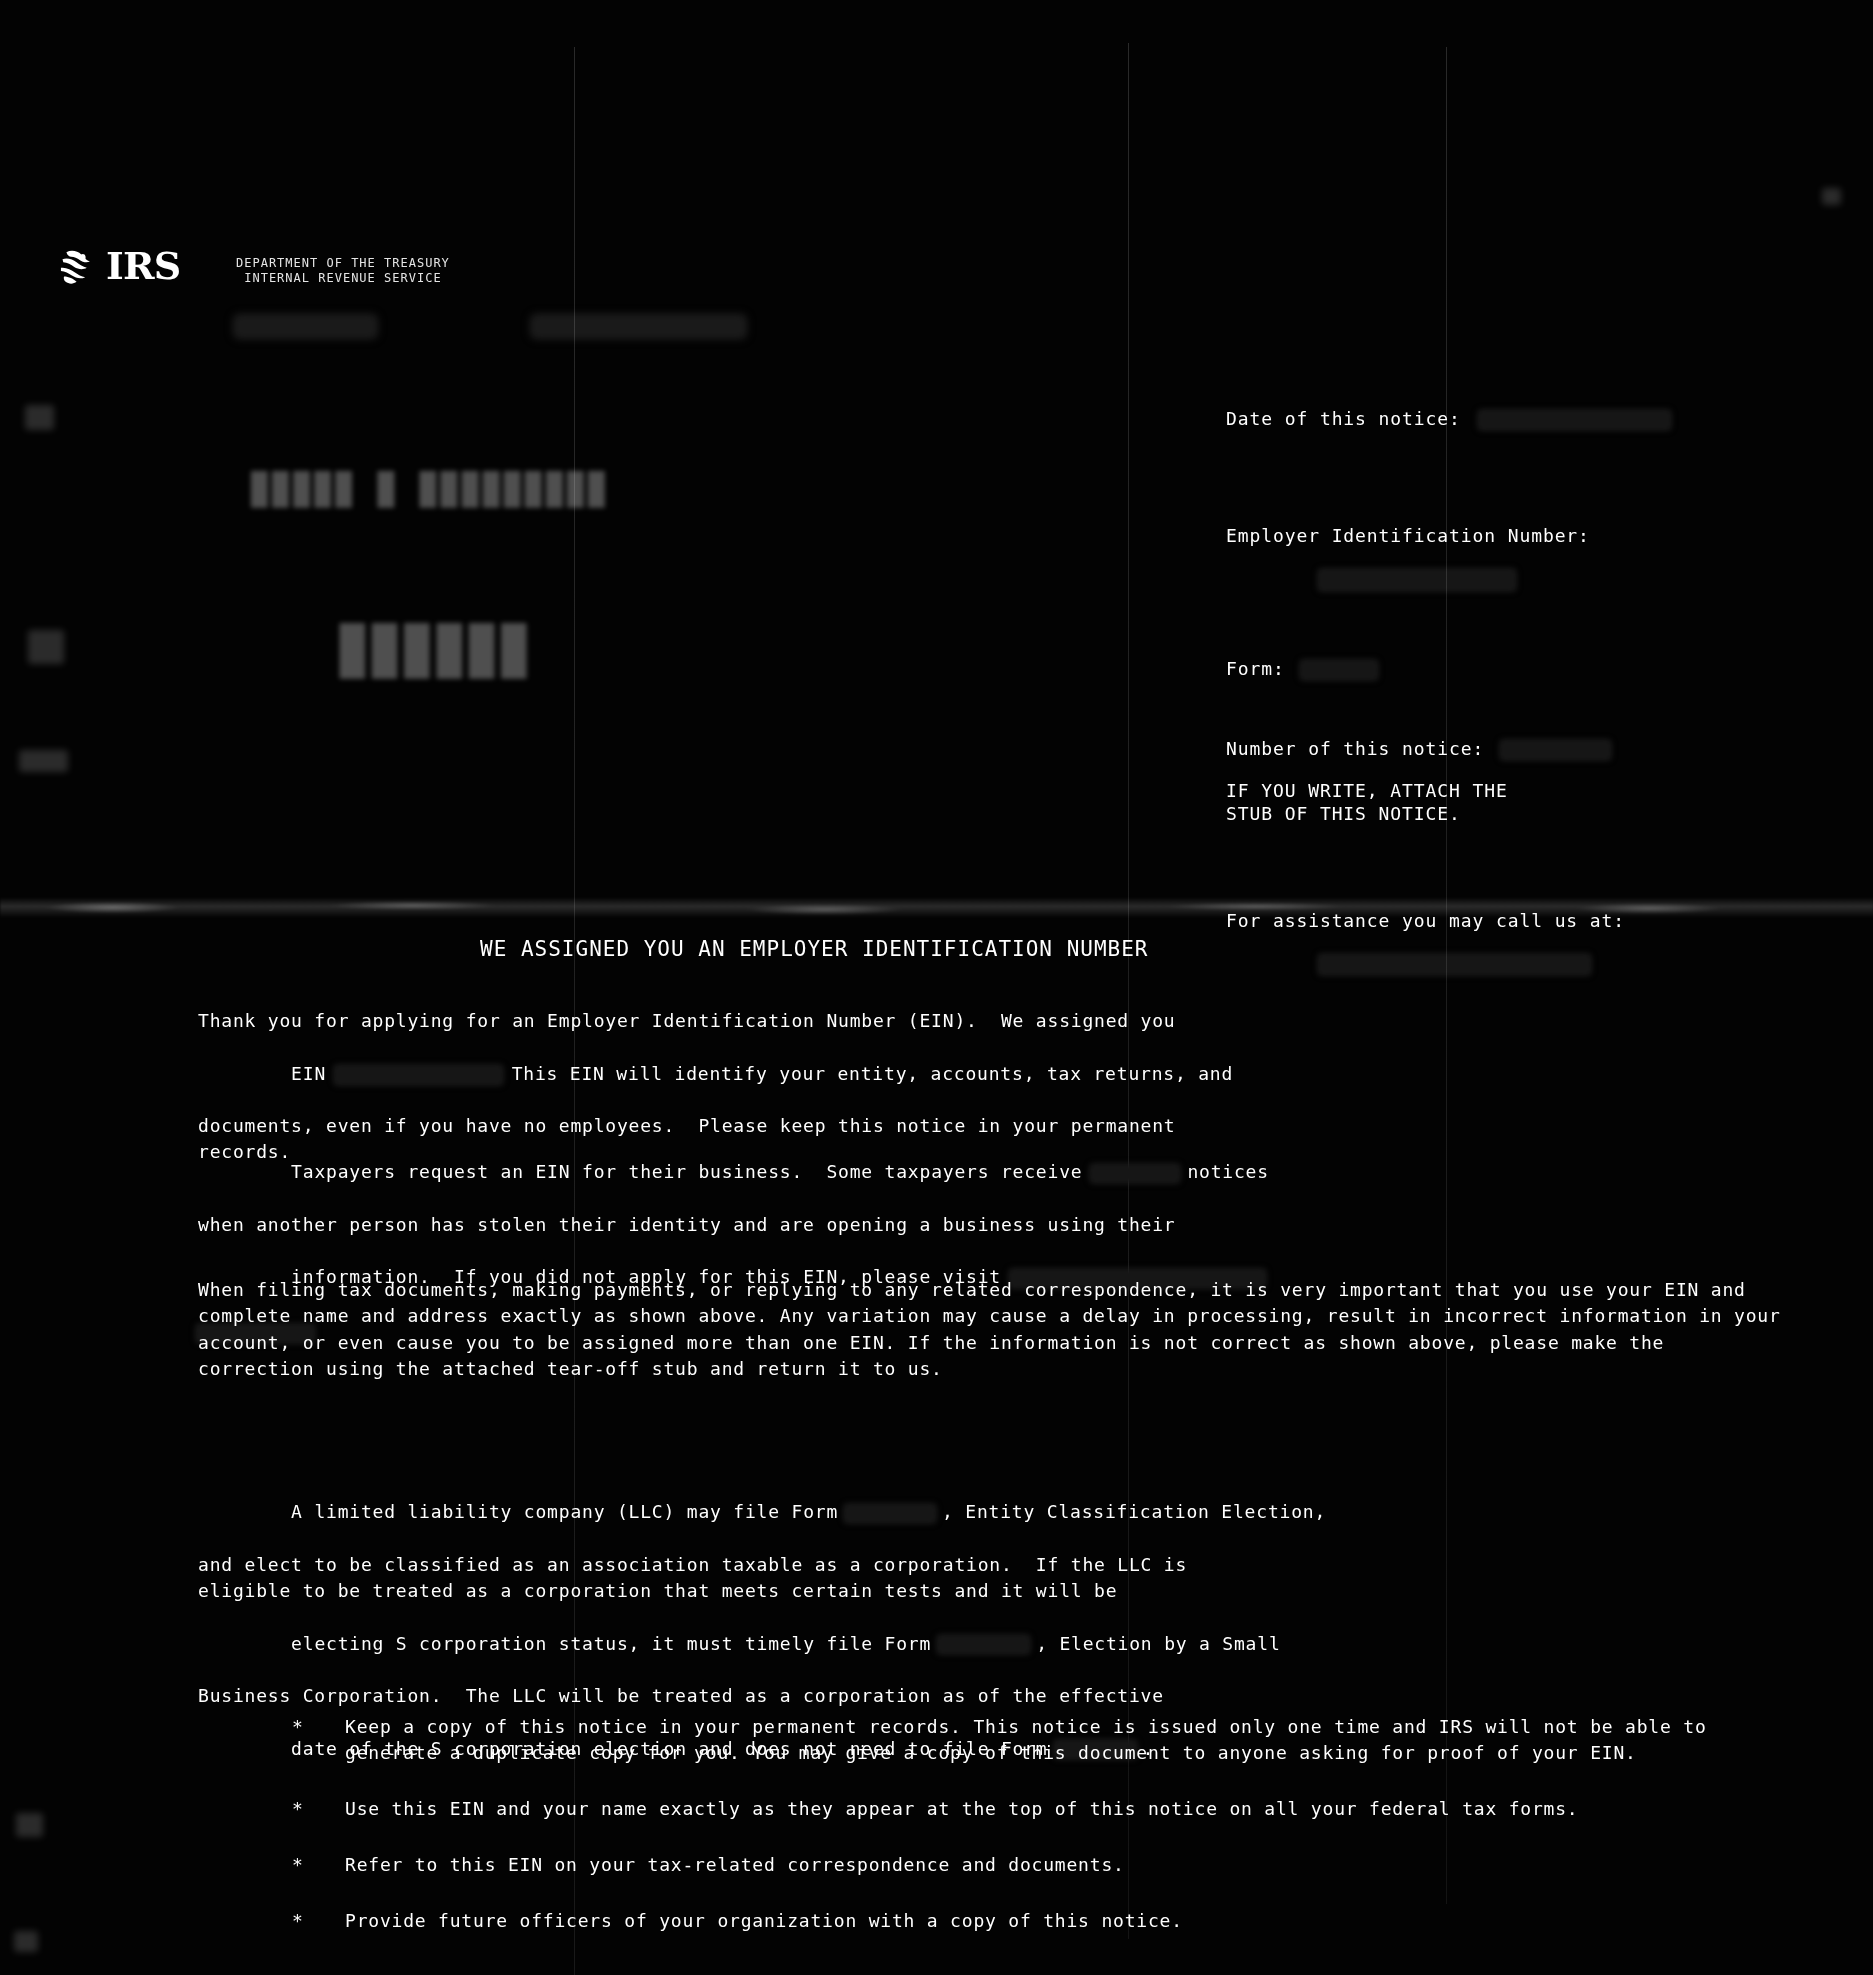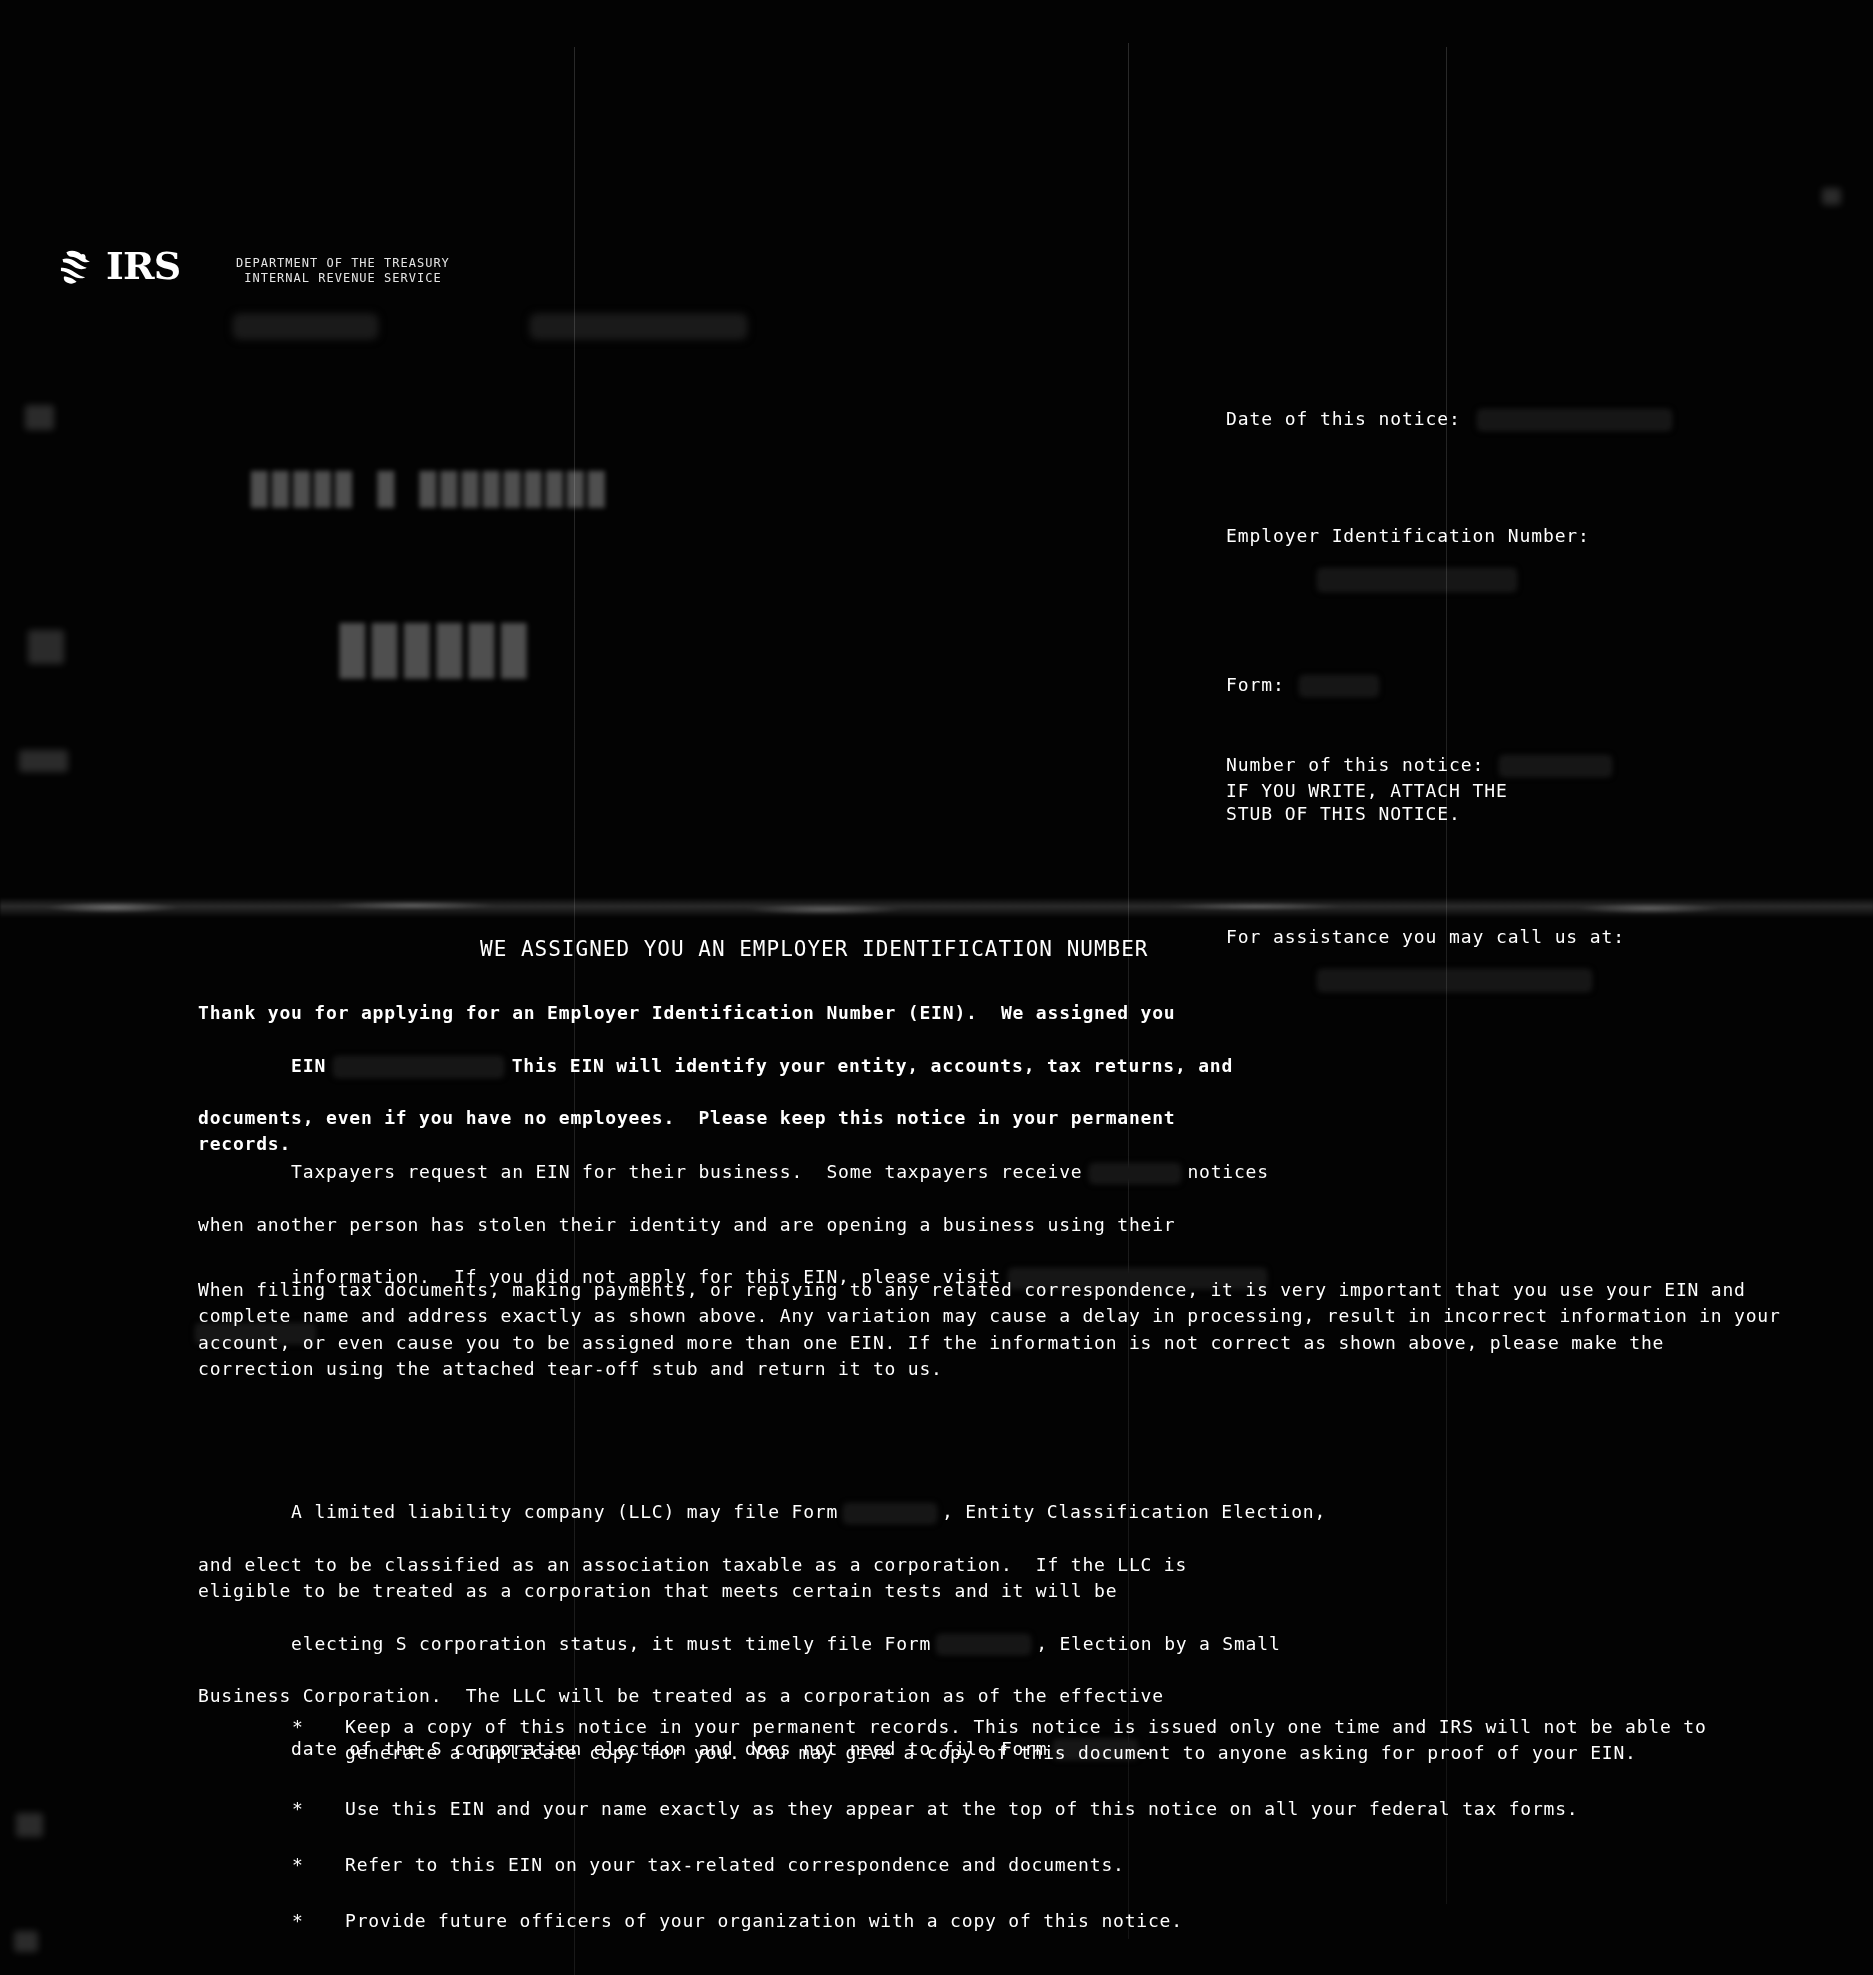--- a/index.html
+++ b/index.html
@@ -221,21 +221,21 @@
 
     <div class="notice-meta">
       <div class="meta-row">
         <span class="meta-label">Date of this notice:</span>
         <span class="redact" style="width:189px; height:16px; margin-left:19px;"></span>
       </div>
       <div class="meta-row" style="display:block; margin-bottom:12px;">
         <div>Employer Identification Number:</div>
         <span class="redact" style="width:194px; height:17.4px; margin-top:8.7px;"></span>
       </div>
-      <div class="meta-row" style="margin-top:21px;">
+      <div class="meta-row" style="margin-top:5px;">
         <span class="meta-label">Form:</span>
         <span class="redact" style="width:74px; height:16px; margin-left:17.4px;"></span>
       </div>
       <div class="meta-row">
         <span class="meta-label">Number of this notice:</span>
         <span class="redact" style="width:107px; height:16px; margin-left:18px;"></span>
       </div>
       <div class="meta-row" style="display:block; margin-top:55px;">
         <div>For assistance you may call us at:</div>
         <span class="redact" style="width:269px; height:17.4px; margin-top:8px;"></span>
@@ -249,21 +249,21 @@
   <div class="scanline-fold fold-a"></div>
   <div class="scanline-fold fold-b"></div>
   <div class="scanline-fold fold-c"></div>
 
   <div class="tear"></div>
 
   <div class="body-area">
 
     <div class="headline">WE ASSIGNED YOU AN EMPLOYER IDENTIFICATION NUMBER</div>
 
-    <div class="para" style="top:80px;font-weight:bold;">
+    <div class="para" style="top:88px;">
       <div style="white-space:pre;">Thank you for applying for an Employer Identification Number (EIN).  We assigned you</div>
       <div style="white-space:pre;">
         <span>EIN</span><span class="redact" style="width:165px; height:16px; margin:0 10.3px;"></span><span>This EIN will identify your entity, accounts, tax returns, and</span>
       </div>
       <div style="white-space:pre;">documents, even if you have no employees.  Please keep this notice in your permanent</div>
       <div style="white-space:pre;">records.</div>
     </div>
 
     <div class="para" style="top:213px;">
       <div style="white-space:pre;">

